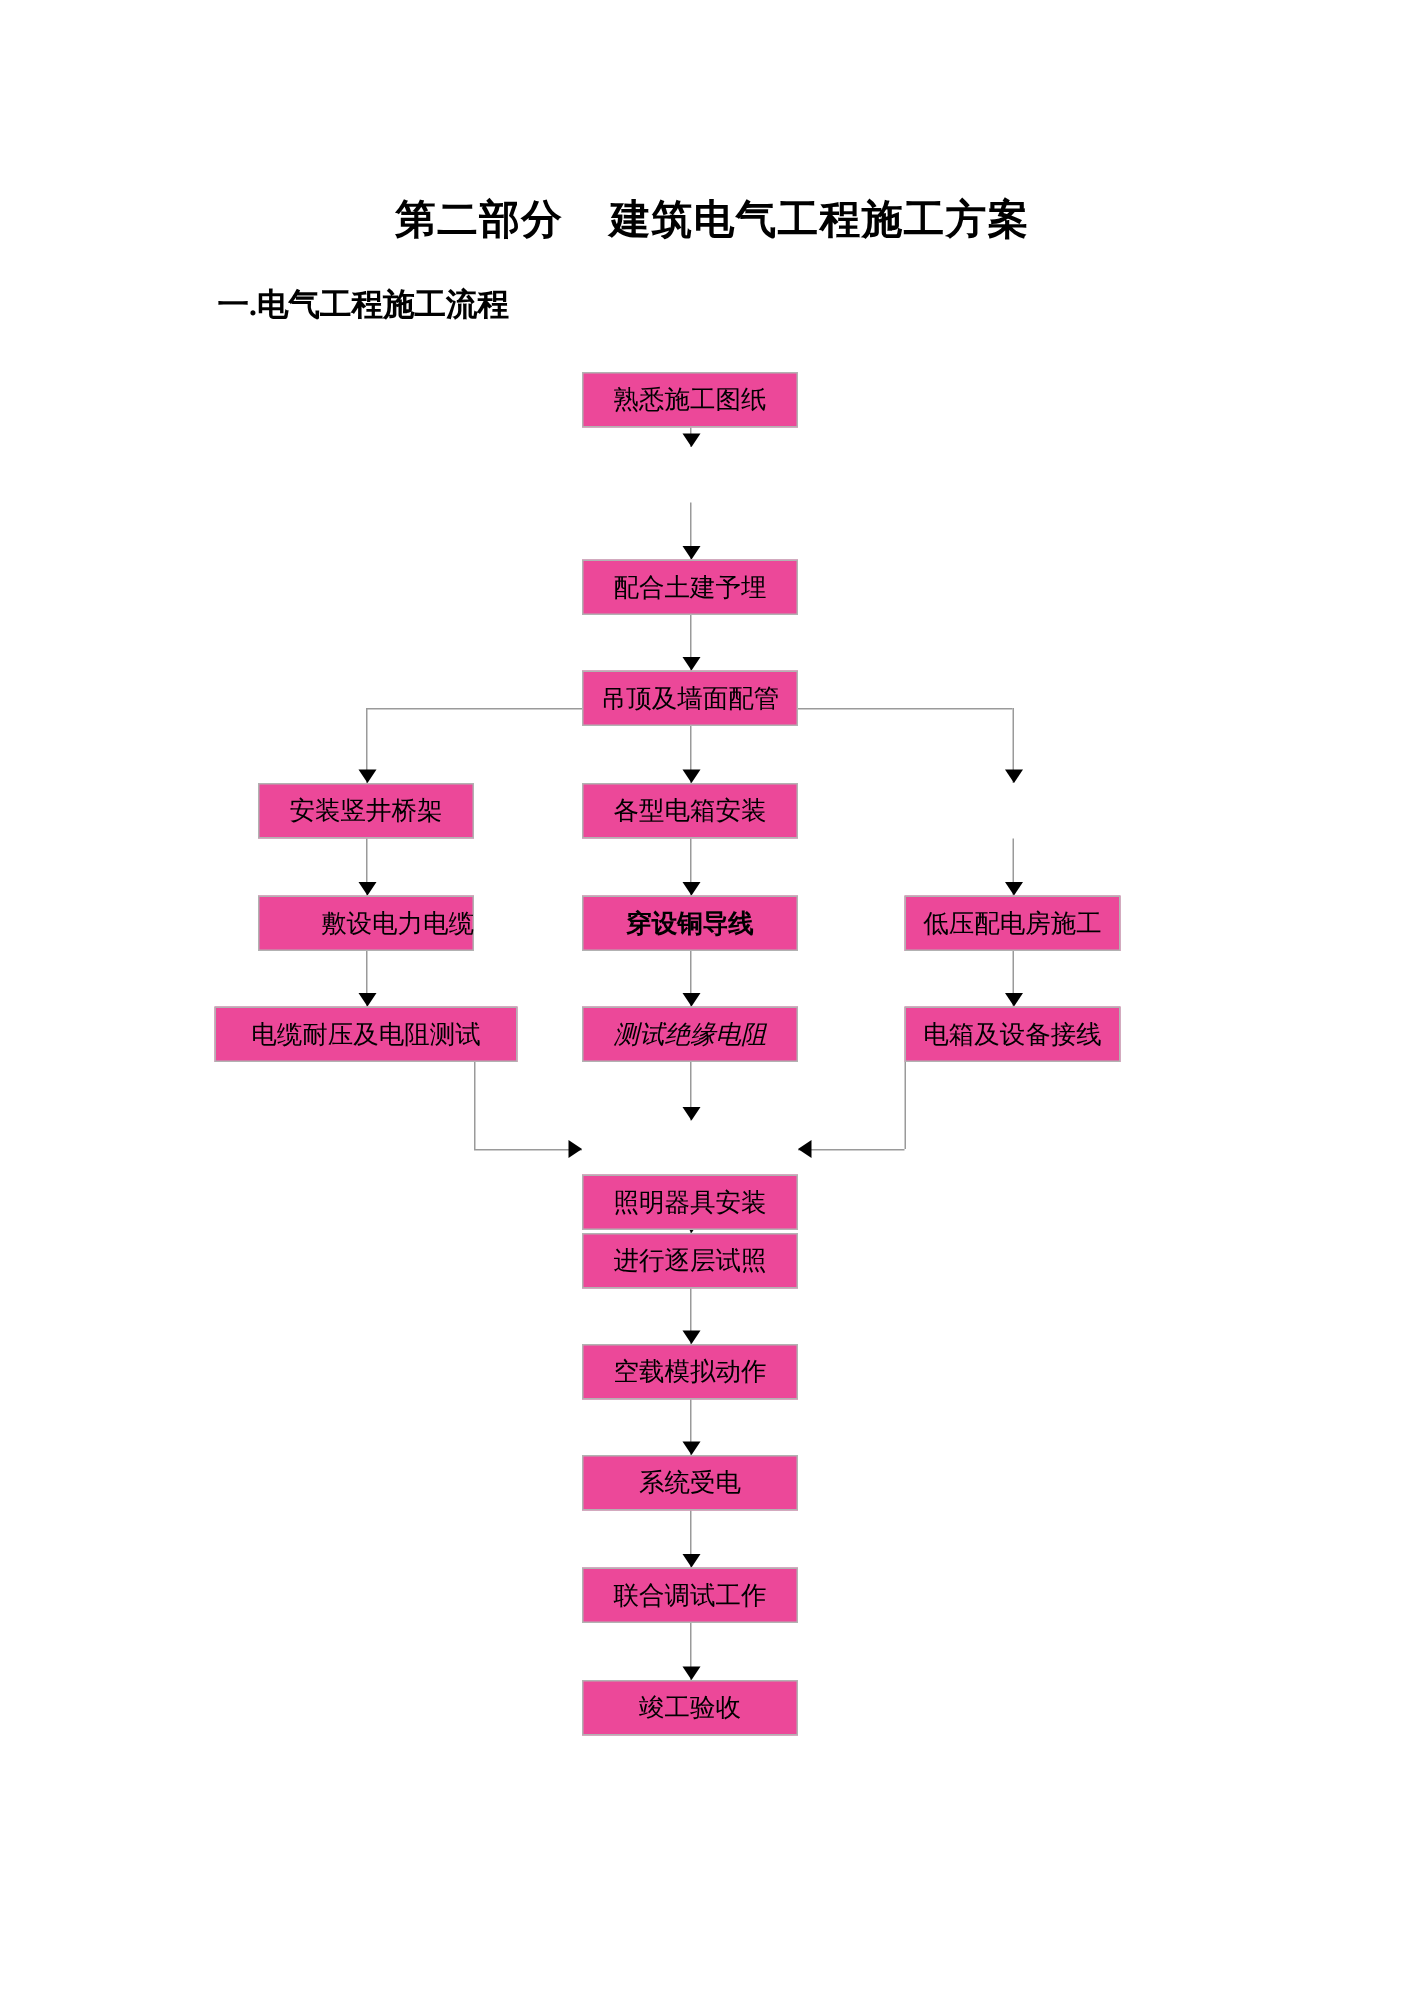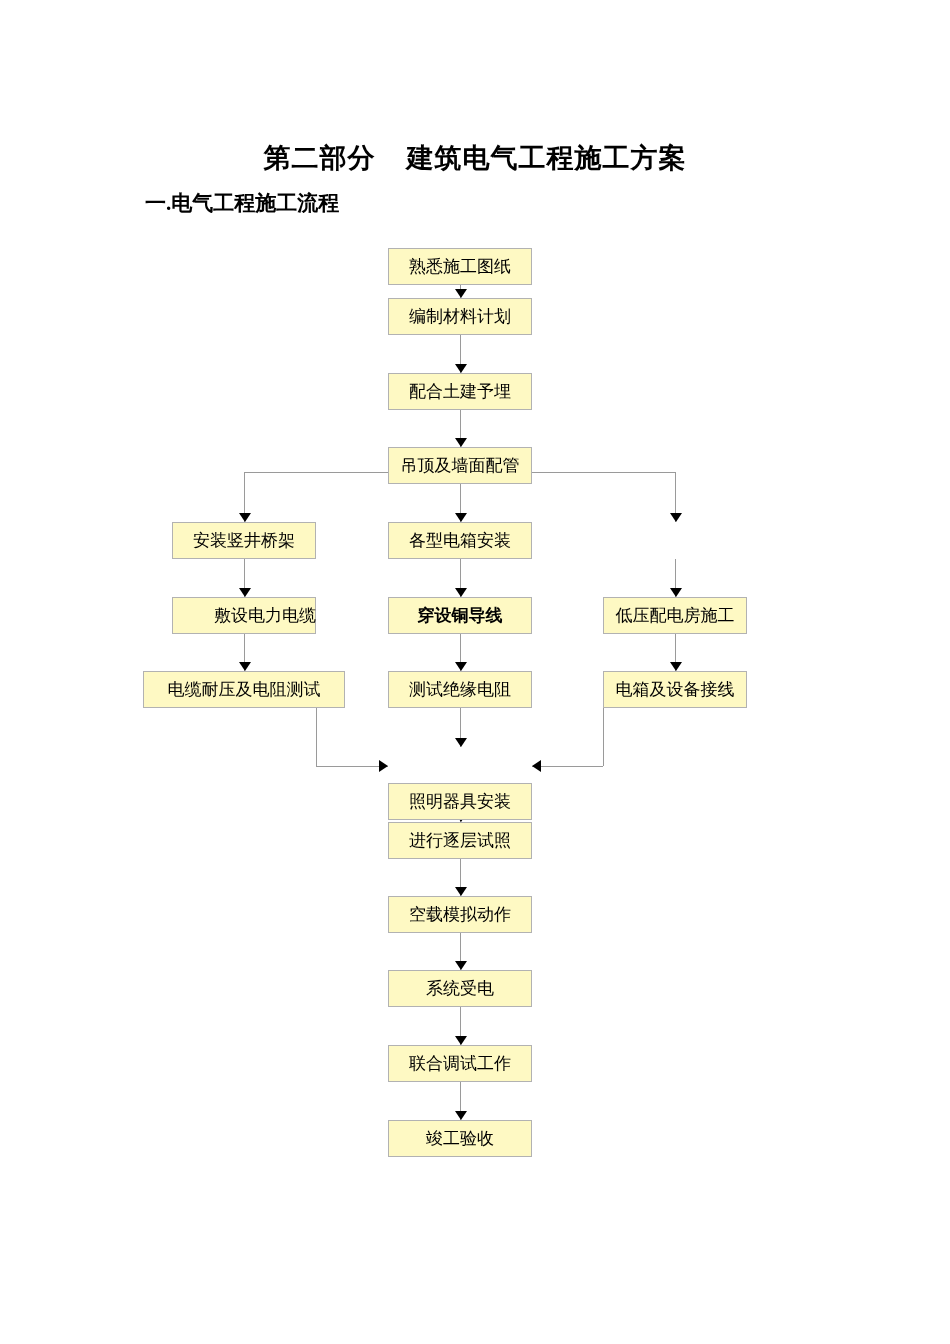--- a/index.html
+++ b/index.html
@@ -16,21 +16,21 @@
   }
   .page {
     position: relative;
     width: 950px;
     height: 1344px;
     background: #ffffff;
   }
   .doc-title {
     position: absolute;
     left: 0;
-    top: 140px;
+    top: 128px;
     width: 950px;
     text-align: center;
     font-size: 27px;
     font-weight: bold;
     color: #000000;
     letter-spacing: 1px;
     white-space: pre;
   }
   .section-heading {
     position: absolute;
@@ -45,21 +45,21 @@
     position: absolute;
     left: 0;
     top: 0;
     width: 950px;
     height: 1344px;
   }
   .node {
     position: absolute;
     box-sizing: border-box;
     border: 1px solid #b2b2b2;
-    background: #fef9c3;
+    background: #ec4899;
     display: flex;
     align-items: center;
     justify-content: center;
     font-size: 17px;
     color: #000000;
     line-height: 1;
     white-space: nowrap;
     z-index: 3;
   }
   .conn {
@@ -141,23 +141,20 @@
       <div class="arrow down" style="left: 454.5px; top: 887px;"></div>
       <div class="conn v" style="left: 460px; top: 933px; height: 37px; background: rgb(154, 154, 154);"></div>
       <div class="arrow down" style="left: 454.5px; top: 961px;"></div>
       <div class="conn v" style="left: 460px; top: 1007px; height: 38px; background: rgb(154, 154, 154);"></div>
       <div class="arrow down" style="left: 454.5px; top: 1036px;"></div>
       <div class="conn v" style="left: 460px; top: 1082px; height: 38px; background: rgb(154, 154, 154);"></div>
       <div class="arrow down" style="left: 454.5px; top: 1111px;"></div>
       <div class="node" style="left: 388px; top: 248px; width: 144px; height: 37px; border-color: rgb(178, 178, 178);">
         <span>熟悉施工图纸</span>
       </div>
-      <div class="node" style="left: 388px; top: 298px; width: 144px; height: 37px; border-color: rgb(178, 178, 178);">
-        <span>编制材料计划</span>
-      </div>
       <div class="node" style="left: 388px; top: 373px; width: 144px; height: 37px; border-color: rgb(178, 178, 178);">
         <span>配合土建予埋</span>
       </div>
       <div class="node" style="left: 388px; top: 447px; width: 144px; height: 37px; border-color: rgb(178, 178, 178);">
         <span>吊顶及墙面配管</span>
       </div>
       <div class="node" style="left: 172px; top: 522px; width: 144px; height: 37px; border-color: rgb(178, 178, 178);">
         <span>安装竖井桥架</span>
       </div>
       <div class="node" style="left: 388px; top: 522px; width: 144px; height: 37px; border-color: rgb(178, 178, 178);">
@@ -168,21 +165,21 @@
       </div>
       <div class="node" style="left: 388px; top: 597px; width: 144px; height: 37px; border-color: rgb(178, 178, 178); font-weight: bold;">
         <span>穿设铜导线</span>
       </div>
       <div class="node" style="left: 603px; top: 597px; width: 144px; height: 37px; border-color: rgb(178, 178, 178);">
         <span>低压配电房施工</span>
       </div>
       <div class="node" style="left: 143px; top: 671px; width: 202px; height: 37px; border-color: rgb(178, 178, 178);">
         <span>电缆耐压及电阻测试</span>
       </div>
-      <div class="node" style="left: 388px; top: 671px; width: 144px; height: 37px; border-color: rgb(178, 178, 178);">
+      <div class="node" style="left: 388px; top: 671px; width: 144px; height: 37px; border-color: rgb(178, 178, 178); font-style: italic;">
         <span>测试绝缘电阻</span>
       </div>
       <div class="node" style="left: 603px; top: 671px; width: 144px; height: 37px; border-color: rgb(178, 178, 178);">
         <span>电箱及设备接线</span>
       </div>
       <div class="node" style="left: 388px; top: 747px; width: 144px; height: 37px; border-color: rgb(178, 178, 178); margin-top: 36px;">
         <span>照明器具安装</span>
       </div>
       <div class="node" style="left: 388px; top: 822px; width: 144px; height: 37px; border-color: rgb(178, 178, 178);">
         <span>进行逐层试照</span>

